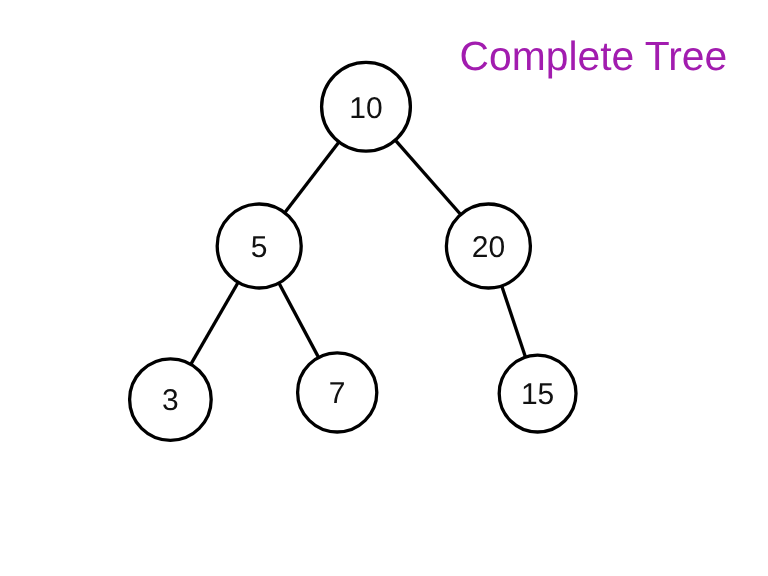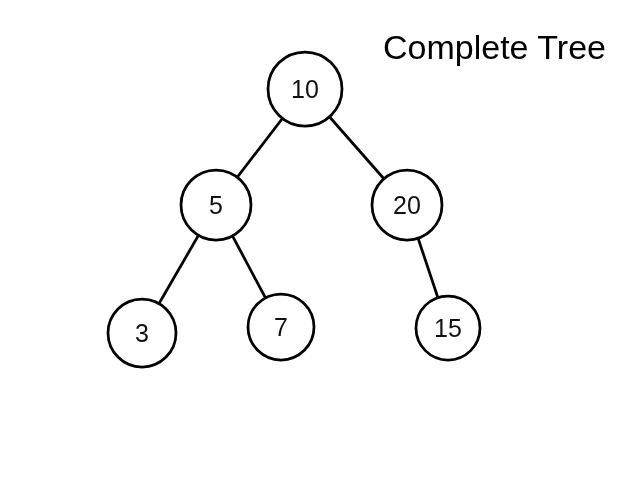--- a/index.html
+++ b/index.html
@@ -14,21 +14,21 @@
     background: #ffffff;
     overflow: hidden;
     font-family: "Liberation Sans", sans-serif;
   }
   #diagram-title {
     position: absolute;
     left: 383px;
     top: 28px;
     font-size: 34px;
     font-weight: 500;
-    color: #000000;
+    color: #a21caf;
     white-space: nowrap;
     letter-spacing: 0px;
     text-align: right;
   }
   #tree-svg {
     position: absolute;
     left: 0;
     top: 0;
   }
   .node-label {

